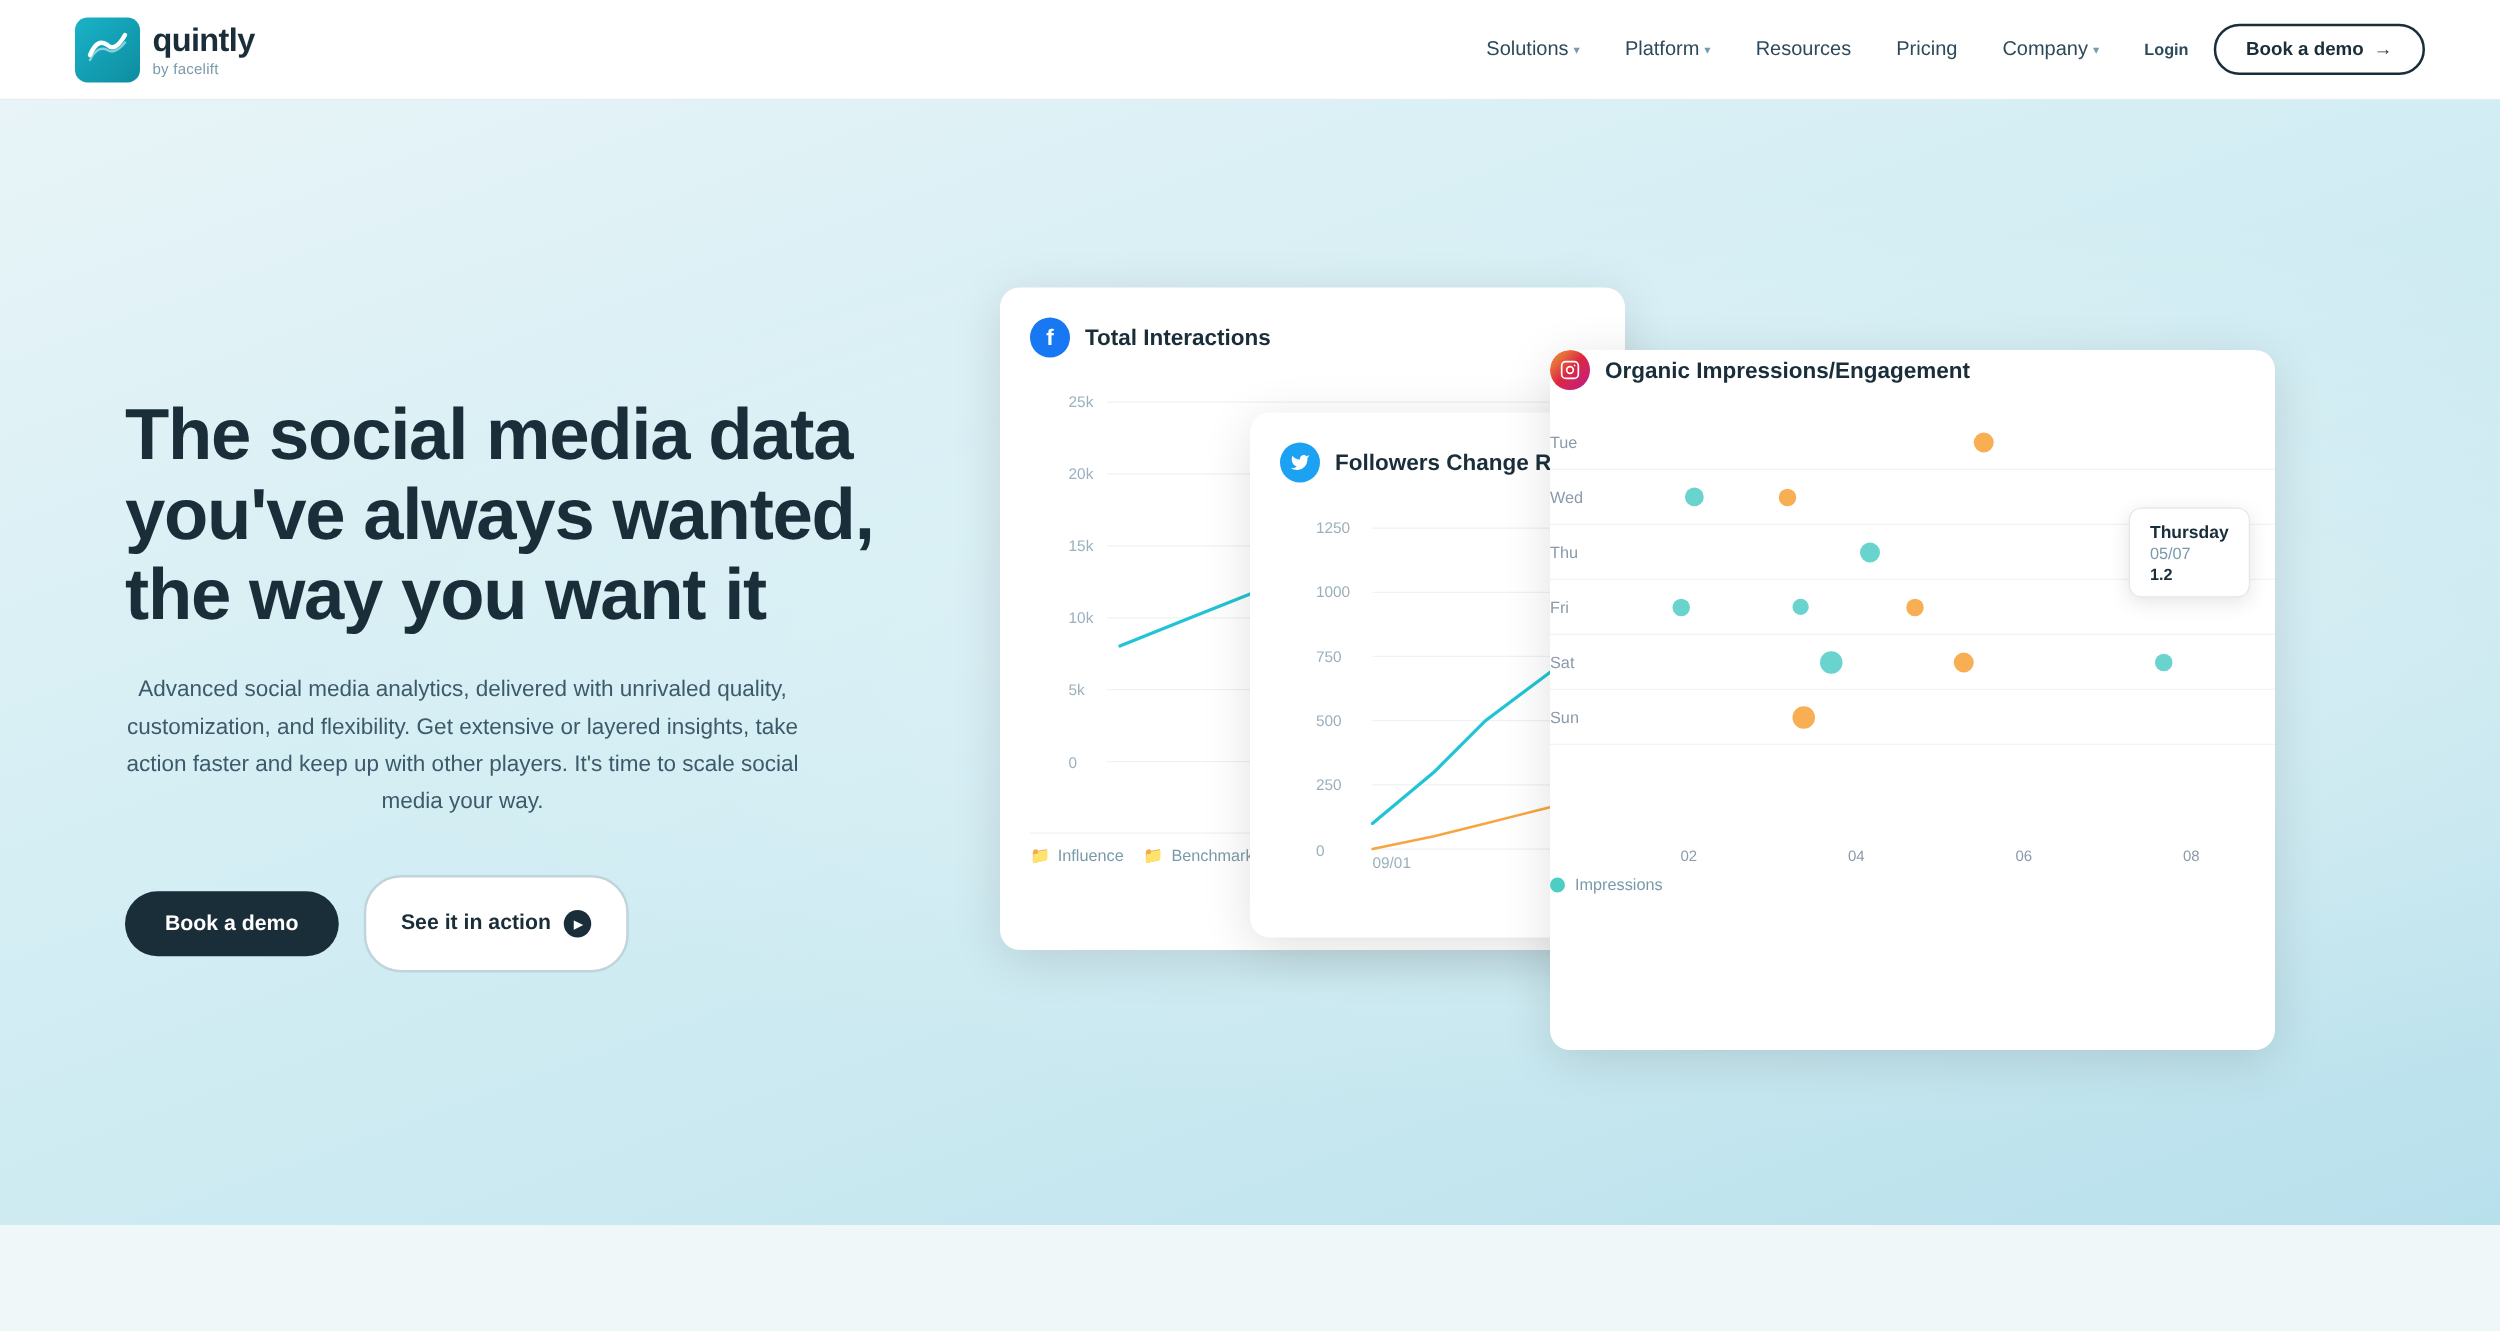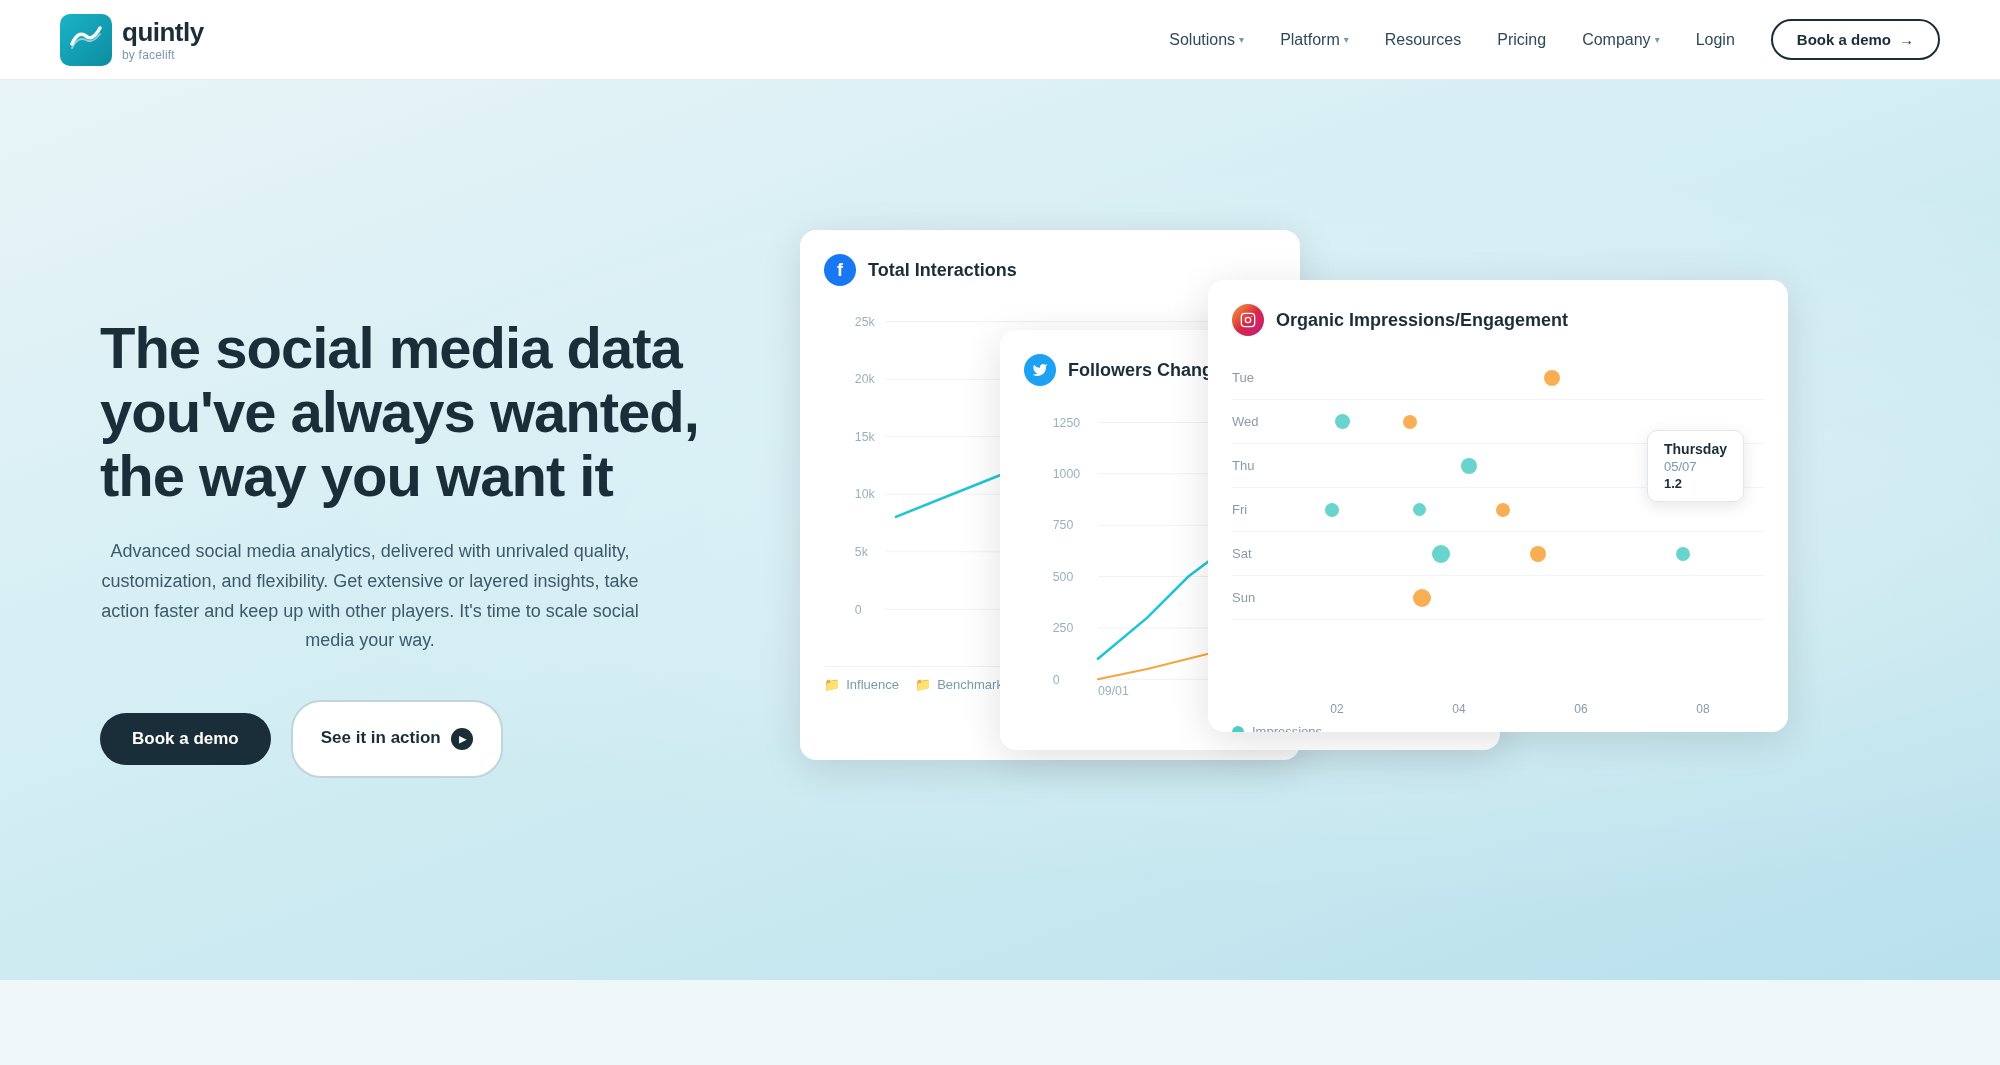--- a/index.html
+++ b/index.html
@@ -26,21 +26,21 @@
     .logo-icon svg { width: 36px; height: 36px; }
     .logo-text { display: flex; flex-direction: column; }
     .logo-name { font-size: 26px; font-weight: 700; color: #1a2e3a; letter-spacing: -0.5px; }
     .logo-sub { font-size: 12px; color: #7a9aaa; letter-spacing: 0.2px; }
     .nav-links { display: flex; align-items: center; gap: 36px; margin-right: 36px; }
     .nav-link {
       font-size: 16px; color: #2d4a5a; text-decoration: none; font-weight: 500;
       display: flex; align-items: center; gap: 4px; cursor: pointer;
     }
     .chevron { font-size: 10px; color: #7a9aaa; }
-    .nav-login { font-size: 16px; color: #2d4a5a; font-weight: 400; cursor: pointer; margin-right: 36px; }
+    .nav-login { font-size: 13px; color: #2d4a5a; font-weight: 700; cursor: pointer; margin-right: 20px; }
     .nav-cta {
       background: #fff; border: 2px solid #1a2e3a; border-radius: 30px;
       padding: 10px 24px; font-size: 15px; font-weight: 600; color: #1a2e3a;
       cursor: pointer; display: flex; align-items: center; gap: 8px;
       white-space: nowrap;
     }
 
     
     .hero {
       min-height: 900px;
@@ -130,23 +130,22 @@
     }
     .tw-icon {
       width: 32px; height: 32px; border-radius: 50%;
       background: #1da1f2;
       display: flex; align-items: center; justify-content: center;
       color: #fff; font-size: 16px;
     }
 
     
     .panel-organic {
-      left: 408px; top: 50px;
-      width: 580px; height: 452px;
-      padding: 24px;
+      left: 440px; top: 50px;
+      width: 580px; height: 560px;
     }
     .ig-icon {
       width: 32px; height: 32px; border-radius: 50%;
       background: linear-gradient(135deg, #f09433 0%, #e6683c 25%, #dc2743 50%, #cc2366 75%, #bc1888 100%);
       display: flex; align-items: center; justify-content: center;
       color: #fff; font-size: 16px;
     }
 
     
     .chart-area {

